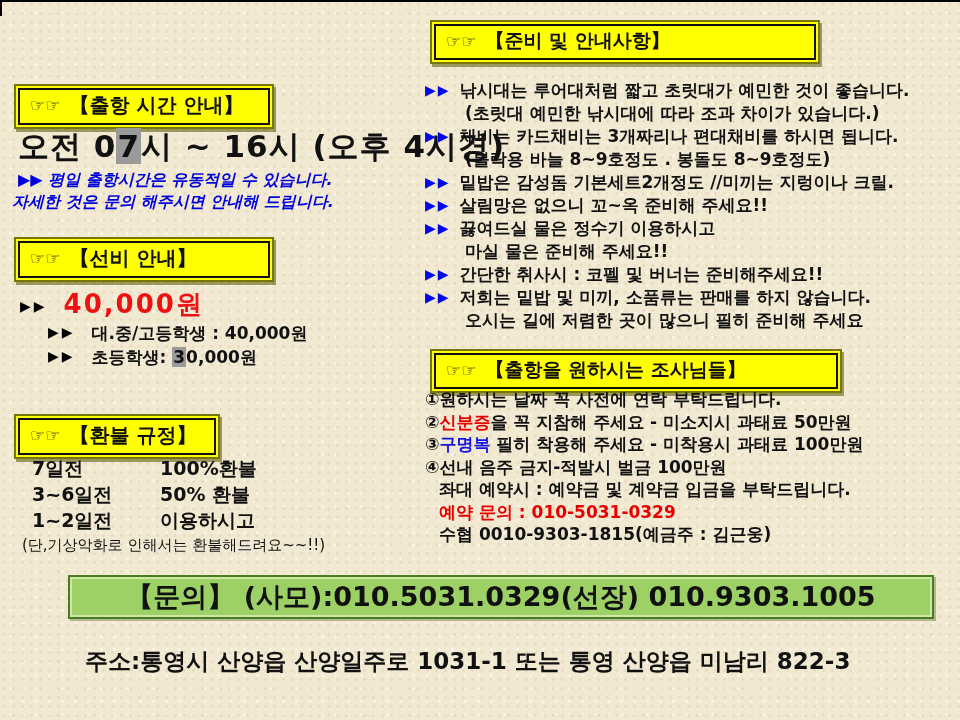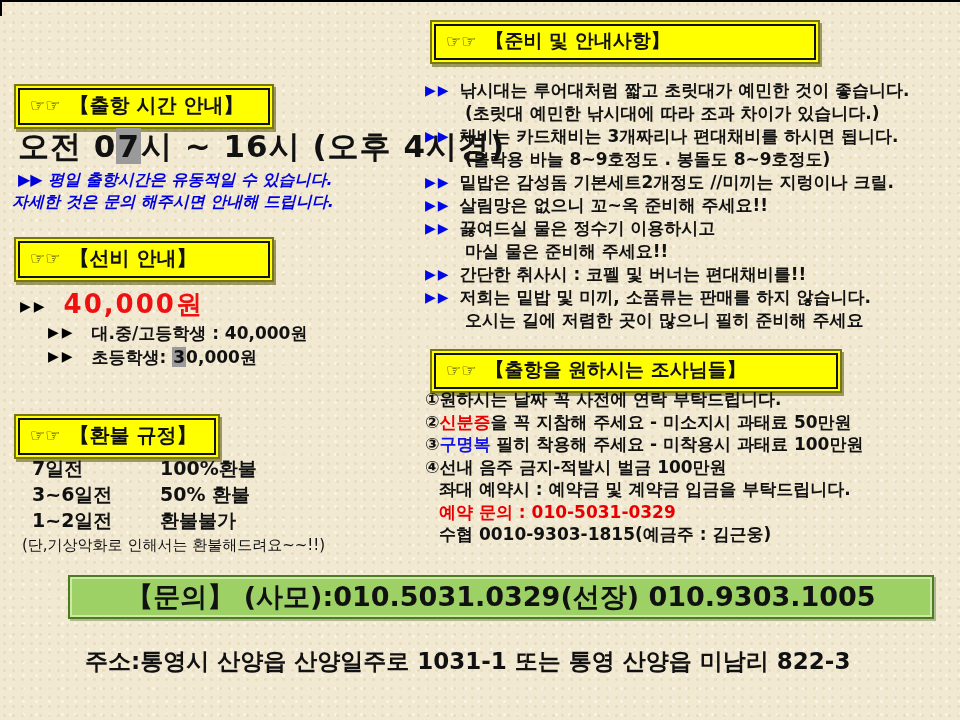--- a/index.html
+++ b/index.html
@@ -103,42 +103,42 @@
     <div class="refund-row">
         <span class="rw">7일전</span>
         <span class="ra">100%환불</span>
       </div>
     <div class="refund-row">
         <span class="rw">3~6일전</span>
         <span class="ra">50% 환불</span>
       </div>
     <div class="refund-row">
         <span class="rw">1~2일전</span>
-        <span class="ra">환불불가</span>
+        <span class="ra">이용하시고</span>
       </div>
   </div>
   <div class="refund-note">(단,기상악화로 인해서는 환불해드려요~~!!)</div>
 
   <div class="ybox" style="left:430px;top:20px;width:382px">
     <div class="ybox-inner">
       <span class="pointer">☞☞</span>
       <span class="ytitle sm">【준비 및 안내사항】</span>
     </div>
   </div>
 
   <div class="prep">
     <div class="pline"><span class="pbul">▶▶</span><span>낚시대는 루어대처럼  짧고 초릿대가 예민한 것이 좋습니다.</span></div>
     <div class="pline indent"><span>(초릿대 예민한 낚시대에 따라 조과 차이가 있습니다.)</span></div>
     <div class="pline"><span class="pbul">▶▶</span><span>채비는 카드채비는 3개짜리나  편대채비를 하시면 됩니다.</span></div>
     <div class="pline indent"><span>(볼락용 바늘 8~9호정도 . 봉돌도 8~9호정도)</span></div>
     <div class="pline"><span class="pbul">▶▶</span><span>밑밥은 감성돔 기본세트2개정도  //미끼는 지렁이나  크릴.</span></div>
     <div class="pline"><span class="pbul">▶▶</span><span>살림망은 없으니  꼬~옥 준비해 주세요!!</span></div>
     <div class="pline"><span class="pbul">▶▶</span><span>끓여드실  물은 정수기  이용하시고</span></div>
     <div class="pline indent"><span>마실 물은 준비해 주세요!!</span></div>
-    <div class="pline"><span class="pbul">▶▶</span><span>간단한 취사시  : 코펠 및 버너는  편대채비를!!</span></div>
+    <div class="pline"><span class="pbul">▶▶</span><span>간단한 취사시  : 코펠 및 버너는  준비해주세요!!</span></div>
     <div class="pline"><span class="pbul">▶▶</span><span>저희는 밑밥 및 미끼, 소품류는 판매를 하지 않습니다.</span></div>
     <div class="pline indent"><span>오시는 길에 저렴한 곳이 많으니 필히 준비해 주세요</span></div>
   </div>
 
   <div class="ybox" style="left:430px;top:349px;width:404px">
     <div class="ybox-inner">
       <span class="pointer">☞☞</span>
       <span class="ytitle sm">【출항을 원하시는 조사님들】</span>
     </div>
   </div>

